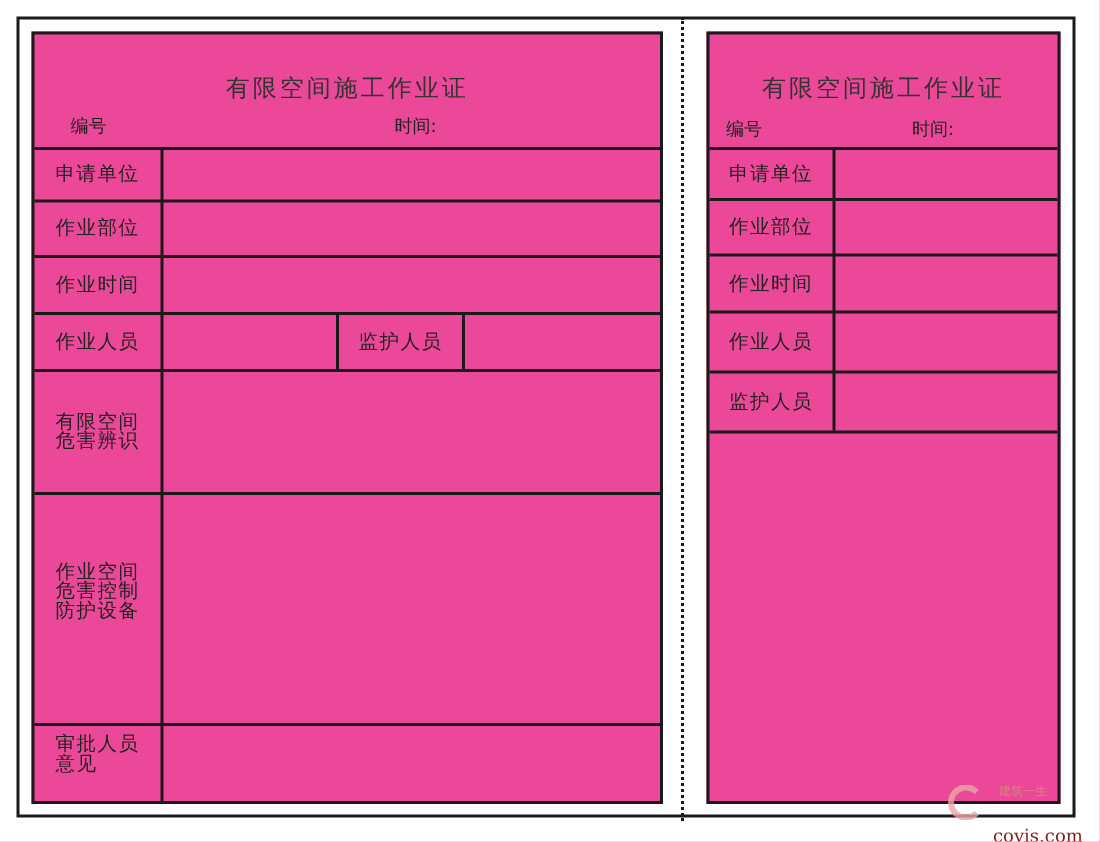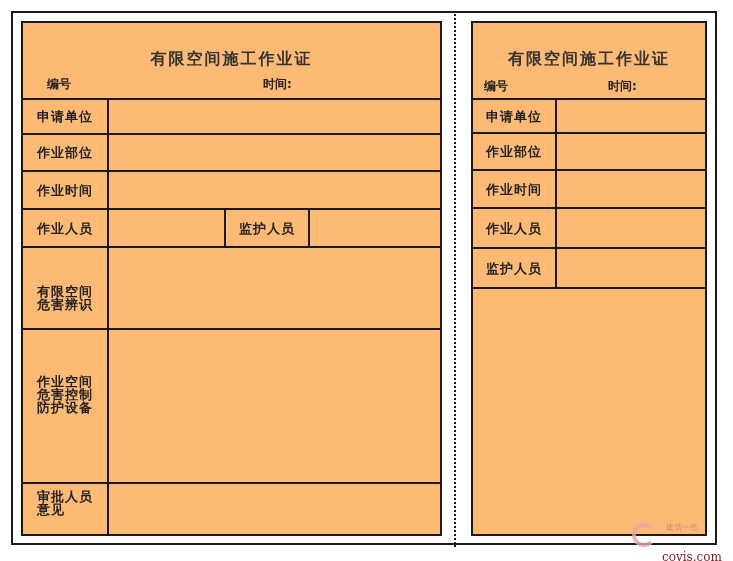--- a/index.html
+++ b/index.html
@@ -29,22 +29,21 @@
       left: 454px;
       top: 11px;
       width: 0;
       height: 536px;
       border-left: 2px dotted #1a1a1a;
     }
     .card {
       position: absolute;
       border: 2px solid #1a1a1a;
       box-sizing: border-box;
-      background: #fdba74;
-      font-weight: bold;
+      background: #ec4899;
     }
     .card-left {
       left: 21px;
       top: 21px;
       width: 421px;
       height: 515px;
     }
     .card-right {
       left: 471px;
       top: 21px;
@@ -172,21 +171,21 @@
   <div class="field" style="left:86px; right:0; top:112px; height:35px;"></div>
 
   <div class="label" style="left:0; width:84px; top:149px; height:36px;">作业时间</div>
   <div class="field" style="left:86px; right:0; top:149px; height:36px;"></div>
 
   <div class="label" style="left:0; width:84px; top:187px; height:36px;">作业人员</div>
   <div class="field" style="left:86px; width:115px; top:187px; height:36px;"></div>
   <div class="label" style="left:203px; width:82px; top:187px; height:36px;">监护人员</div>
   <div class="field" style="left:287px; right:0; top:187px; height:36px;"></div>
 
-  <div class="label" style="left:0; width:84px; top:235px; height:80px;">有限空间
+  <div class="label" style="left:0; width:84px; top:225px; height:80px;">有限空间
 危害辨识</div>
   <div class="field" style="left:86px; right:0; top:225px; height:80px;"></div>
 
   <div class="label" style="left:0; width:84px; top:307px; height:128px;">作业空间
 危害控制
 防护设备</div>
   <div class="field" style="left:86px; right:0; top:307px; height:152px;"></div>
 
   <div class="label" style="left:0; width:84px; top:461px; height:37px;">审批人员
 意见</div>

